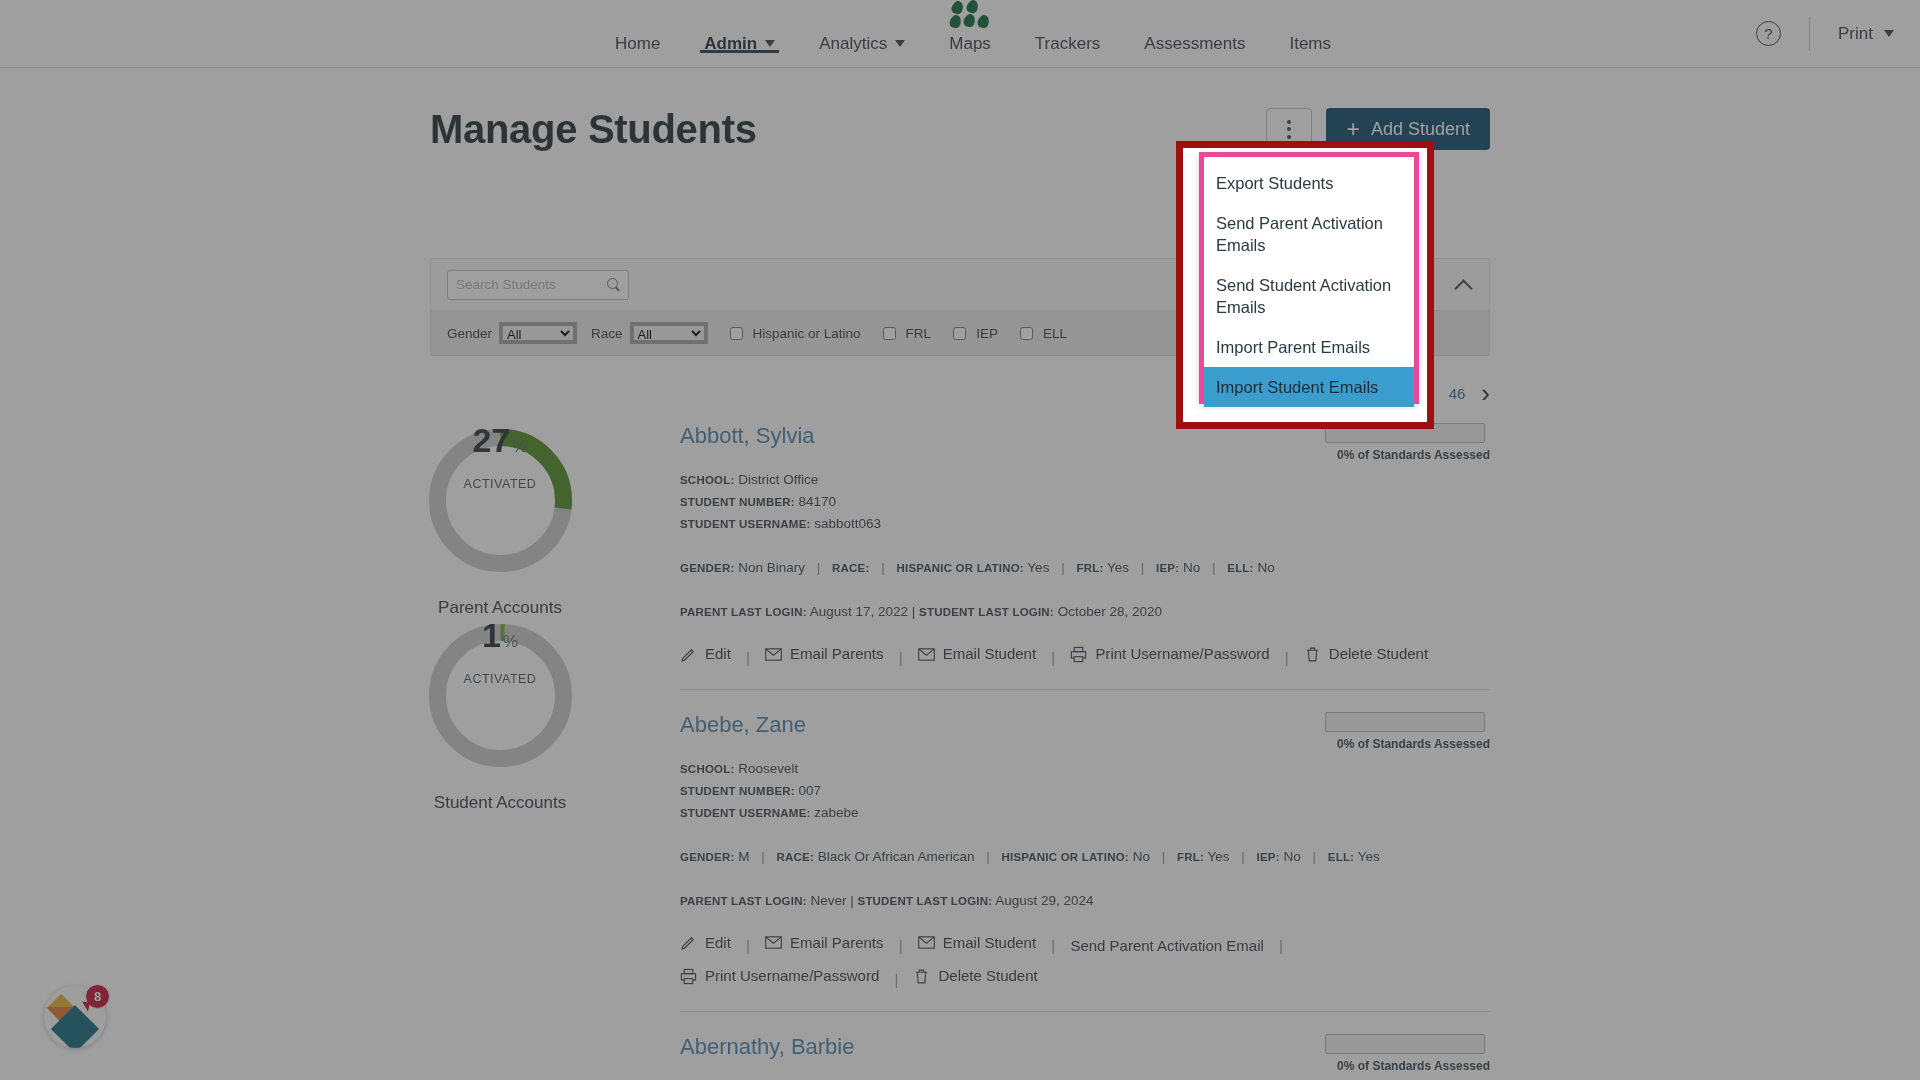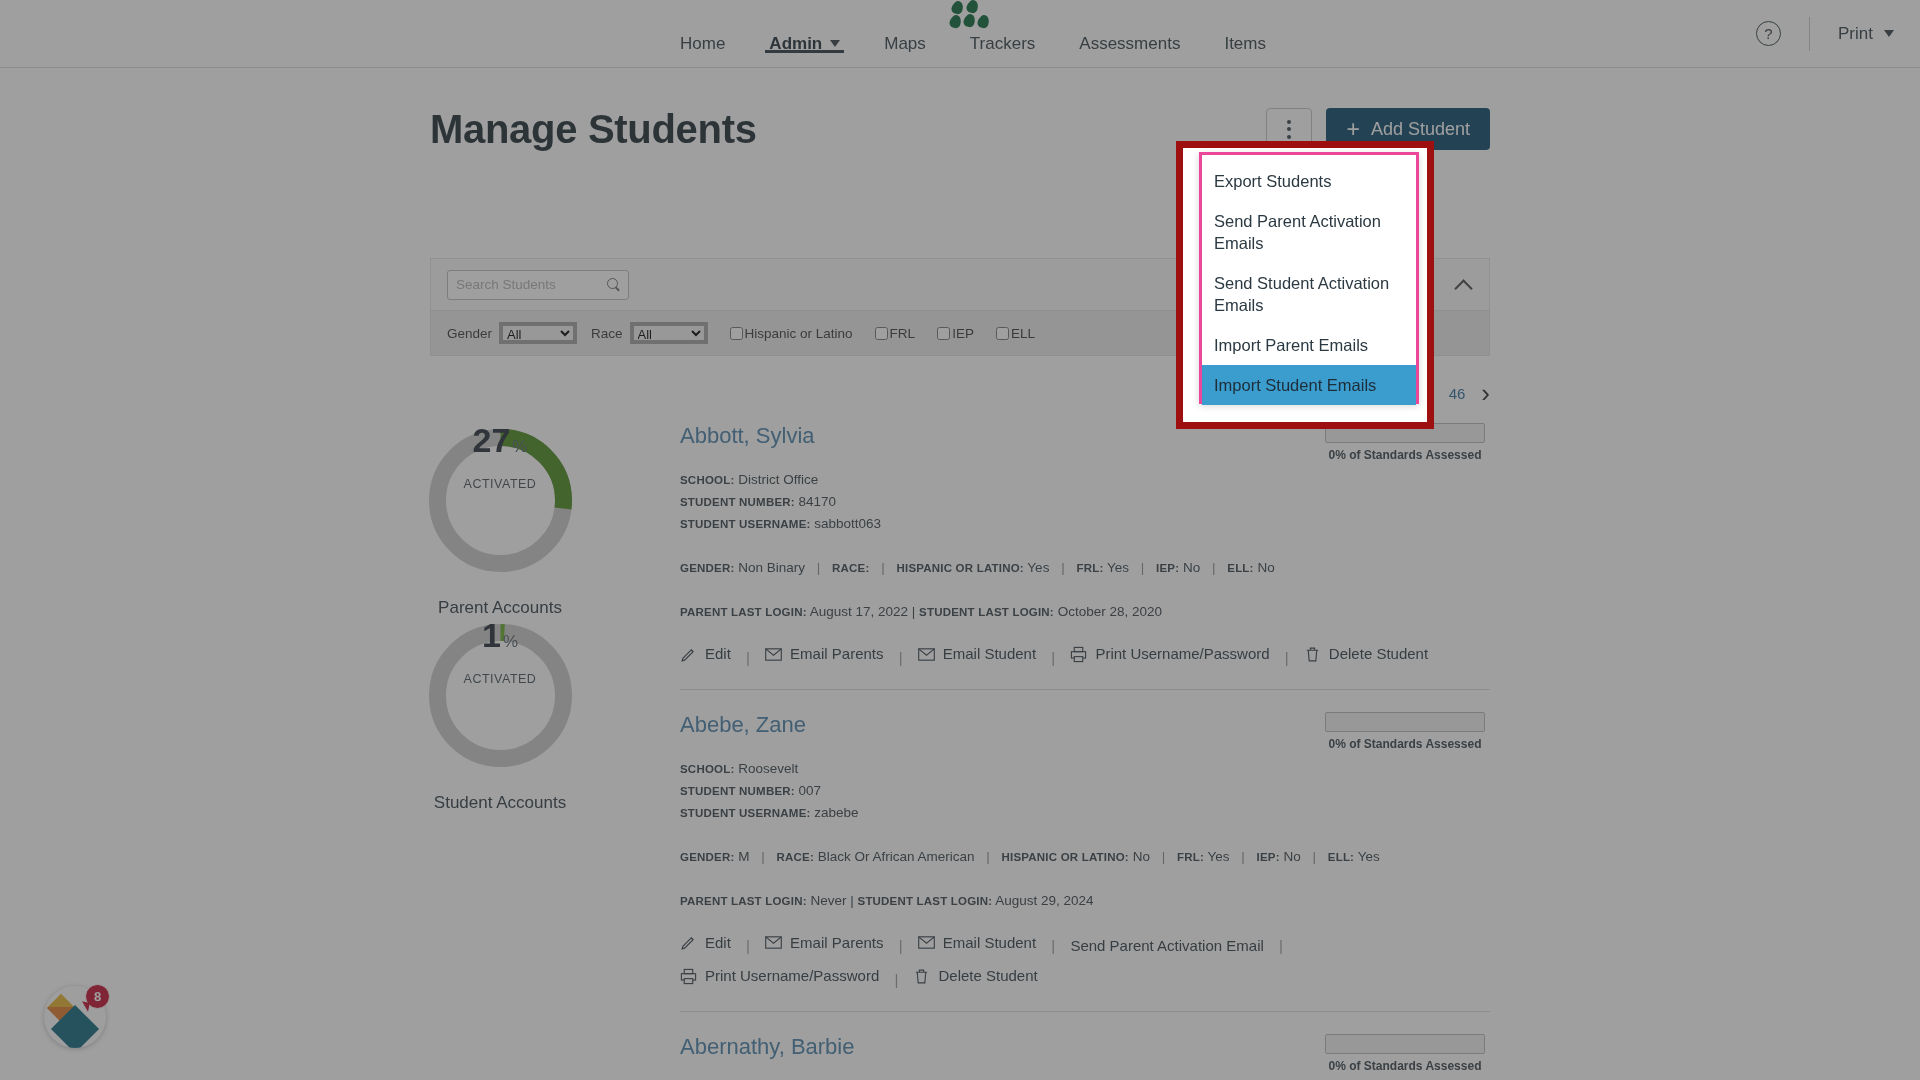--- a/index.html
+++ b/index.html
@@ -122,21 +122,21 @@
   .filter-bar {
     height: 46px; background: #ebebeb; border: 1px solid #e0e0e0;
     display: flex; align-items: center; padding: 0 16px; gap: 14px;
     font-size: 13.5px; color: #3c3c3c;
   }
   .filter-group { display: flex; align-items: center; gap: 7px; }
   .filter-group select {
     height: 22px; font-size: 13px; border: 4px solid #a3a3a3;
     background: #f1f1f1; font-family: "Liberation Sans", sans-serif; width: 78px;
   }
-  .chk { display: flex; align-items: center; gap: 2px; margin-left: 8px; }
+  .chk { display: flex; align-items: center; gap: 10px; margin-left: 8px; }
   .chk input { width: 13px; height: 13px; }
 
   
   .pagination-row {
     position: absolute; left: 430px; top: 300px; width: 1060px; height: 50px;
     display: flex; align-items: center; justify-content: flex-end; gap: 16px;
     font-size: 15px; color: #2f6f9f;
   }
   .page-arrow { font-size: 26px; color: #2b2b2b; cursor: pointer; line-height: 1; }
 
@@ -160,21 +160,21 @@
   .kv { font-size: 13.5px; color: #3b464e; line-height: 22px; }
   .kv b { font-weight: bold; font-size: 11.5px; letter-spacing: 0.2px; }
   .demo-row { margin-top: 22px; font-size: 13.5px; color: #3b464e; }
   .demo-row .sep { color: #8d8d8d; margin: 0 8px; }
   .login-row { margin-top: 22px; font-size: 13.5px; color: #3b464e; }
   .actions { margin-top: 16px; font-size: 15px; color: #34414a; line-height: 30px; }
   .act { cursor: pointer; display: inline-flex; align-items: center; gap: 8px; }
   .actions .sep { color: #9c9c9c; margin: 0 11px; }
   .ico { display: inline-block; width: 17px; height: 17px; vertical-align: -3px; }
 
-  .std-wrap { position: absolute; right: 0; top: 0; width: 170px; text-align: center; }
+  .std-wrap { position: absolute; right: 0; top: 0; width: 170px; text-align: right; }
   .std-bar {
     width: 160px; height: 20px; border: 1px solid #b9b9b9; background: #f2f2f2;
     margin: 0 auto; border-radius: 2px;
   }
   .std-cap { font-size: 12px; font-weight: bold; color: #3b464e; margin-top: 5px; }
 
   
   .fab { position: absolute; left: 44px; bottom: 32px; width: 62px; height: 62px; }
   .fab-circle {
     position: absolute; inset: 0; border-radius: 50%; background: #fdfdfd;
@@ -206,21 +206,21 @@
     position: absolute; inset: 0; background: rgba(60,60,60,0.49); z-index: 40;
   }
 
   
   .menu-highlight {
     position: absolute; left: 1176px; top: 141px; width: 258px; height: 288px;
     border: 7px solid #9e0f10; background: #fff; z-index: 60;
   }
   .menu-panel {
     position: absolute; left: 1199px; top: 152px; width: 220px; height: 252px;
-    background: #fff; border: 3px solid #ec4899; box-shadow: 0 2px 7px rgba(0,0,0,0.16);
+    background: #fff; border: 5px solid #ec4899; box-shadow: 0 2px 7px rgba(0,0,0,0.16);
     z-index: 61; padding: 6px 0;
   }
   .menu-item {
     padding: 9px 12px; font-size: 16.5px; color: #2b3942; cursor: pointer; line-height: 22px;
   }
   .menu-item.selected { background: #3b9cce; color: #1e2e38; }
 </style>
 </head>
 <body>
 
@@ -233,20 +233,24 @@
       <span class="d3"></span>
         <span class="d4"></span>
         <span class="d5"></span>
     </div>
     <div class="nav-links">
       <div class="nav-item">
         <span>Home</span>
       </div>
       <div class="nav-item active">
         <span>Admin</span>
+        <span class="caret"></span>
+      </div>
+      <div class="nav-item">
+        <span>Analytics</span>
         <span class="caret"></span>
       </div>
       <div class="nav-item">
         <span>Maps</span>
       </div>
       <div class="nav-item">
         <span>Trackers</span>
       </div>
       <div class="nav-item">
         <span>Assessments</span>

